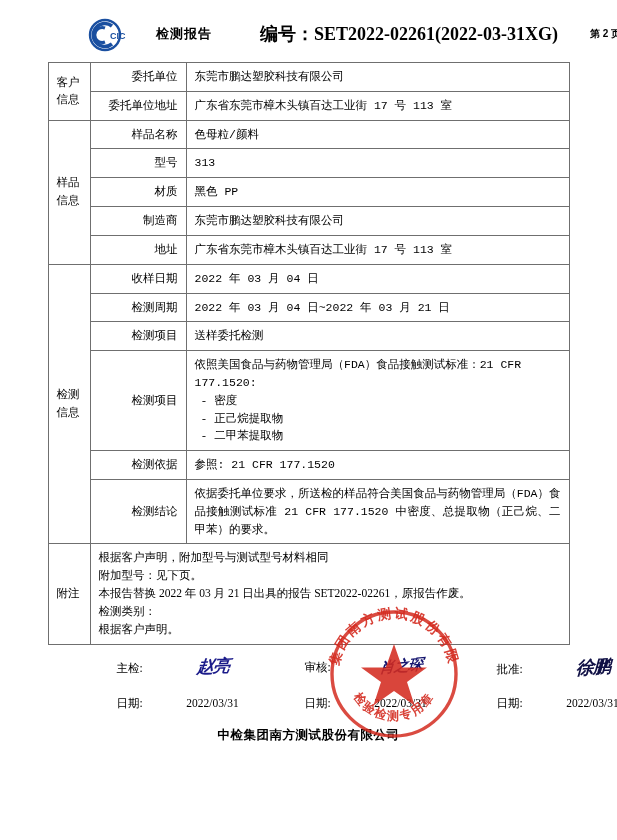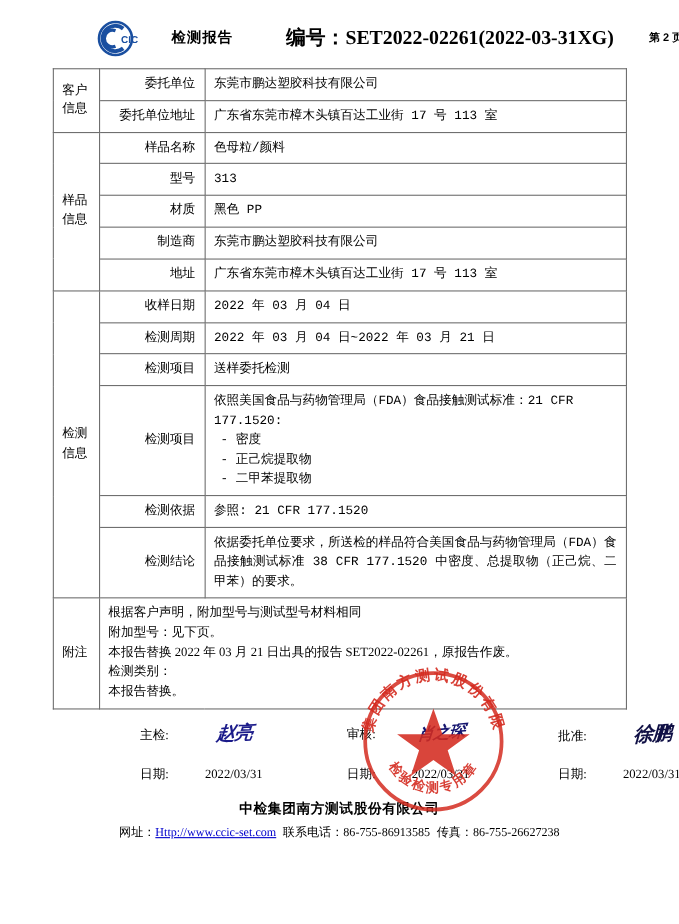--- a/index.html
+++ b/index.html
@@ -126,21 +126,21 @@
     font-size: 11.5px;
     position: relative;
   }
   .sig-cell {
     display: flex;
     align-items: baseline;
     position: relative;
   }
   .sig-label {
     width: 48px;
-    text-align: right;
+    text-align: center;
     flex: 0 0 auto;
   }
   .sig-value {
     min-width: 118px;
     text-align: center;
     font-size: 11.5px;
   }
   .handwrite {
     font-family: "Liberation Serif", serif;
     font-style: italic;
@@ -289,33 +289,33 @@
           <div class="indent-item">- 正己烷提取物</div>
           <div class="indent-item">- 二甲苯提取物</div>
         </td>
       </tr>
       <tr>
         <td class="key">检测依据</td>
         <td class="val">参照: 21 CFR 177.1520</td>
       </tr>
       <tr>
         <td class="key">检测结论</td>
-        <td class="val just cell-multi">依据委托单位要求，所送检的样品符合美国食品与药物管理局（FDA）食品接触测试标准 38 CFR 177.1520 中密度、总提取物（正己烷、二甲苯）的要求。</td>
+        <td class="val just cell-multi">依据委托单位要求，所送检的样品符合美国食品与药物管理局（FDA）食品接触测试标准 21 CFR 177.1520 中密度、总提取物（正己烷、二甲苯）的要求。</td>
       </tr>
 
       <tr>
         <td class="sect">
           <span class="l">附注</span>
         </td>
         <td class="remark-body" colspan="2">
           <div>根据客户声明，附加型号与测试型号材料相同</div>
           <div>附加型号：见下页。</div>
           <div>本报告替换 2022 年 03 月 21 日出具的报告 SET2022-02261，原报告作废。</div>
           <div>检测类别：</div>
-          <div>本报告替换。</div>
+          <div>根据客户声明。</div>
         </td>
       </tr>
     </tbody>
   </table>
 
   <div class="sig-wrap">
     <div class="sig-row">
       <div class="sig-cell sig-blk-1">
         <span class="sig-label">主检:</span>
         <span class="sig-value"><span class="handwrite">赵亮</span></span>
@@ -358,18 +358,15 @@
       </text>
       <text font-family="Liberation Serif, serif" font-size="12" font-weight="bold" fill="#d42b20" opacity="0.9">
         <textPath href="#arcBot" startOffset="50%" text-anchor="middle" letter-spacing="2">检验检测专用章</textPath>
       </text>
       <polygon points="76,46 84.2,69.5 109,69.5 89,84 96.6,107.5 76,93 55.4,107.5 63,84 43,69.5 67.8,69.5" fill="#d42b20" opacity="0.88"></polygon>
     </svg>
   </div>
 
   <div class="footer">
     <div class="company">中检集团南方测试股份有限公司</div>
-    <div>
-      <span>网址：</span><a href="#">Http://www.ccic-set.com</a><span class="sp"></span><span>联系电话：</span><span>86-755-86913585</span><span class="sp"></span><span>传真：</span><span>86-755-26627238</span>
-    </div>
   </div>
 
 </div>
 
 </body></html>

